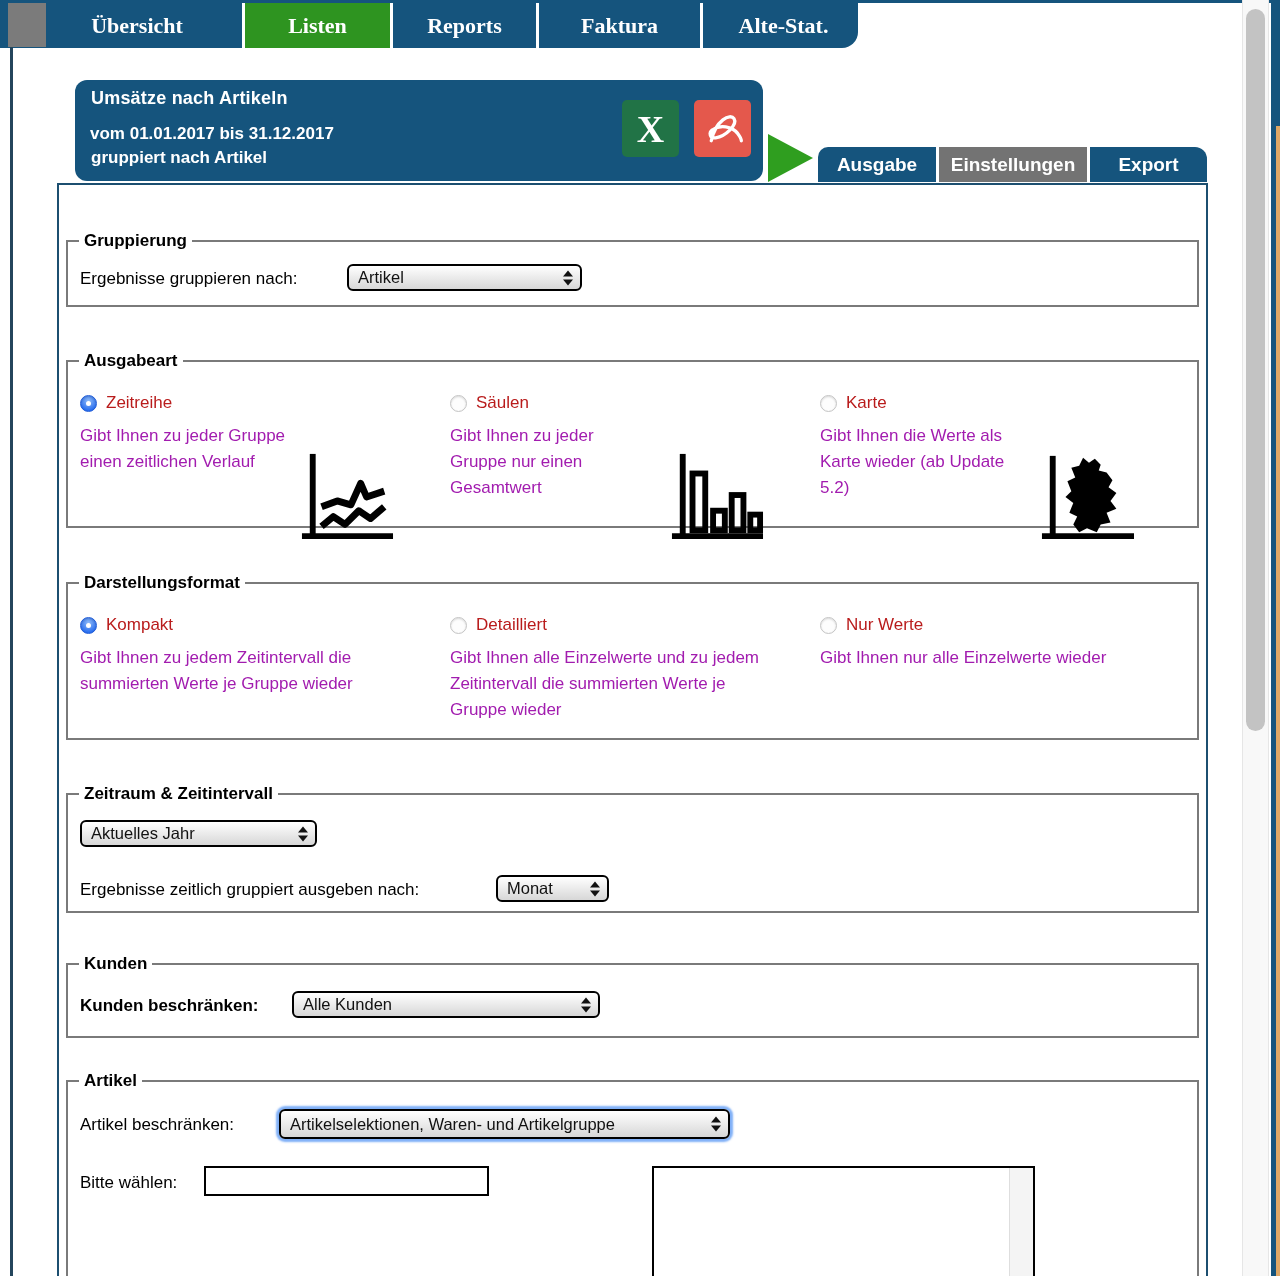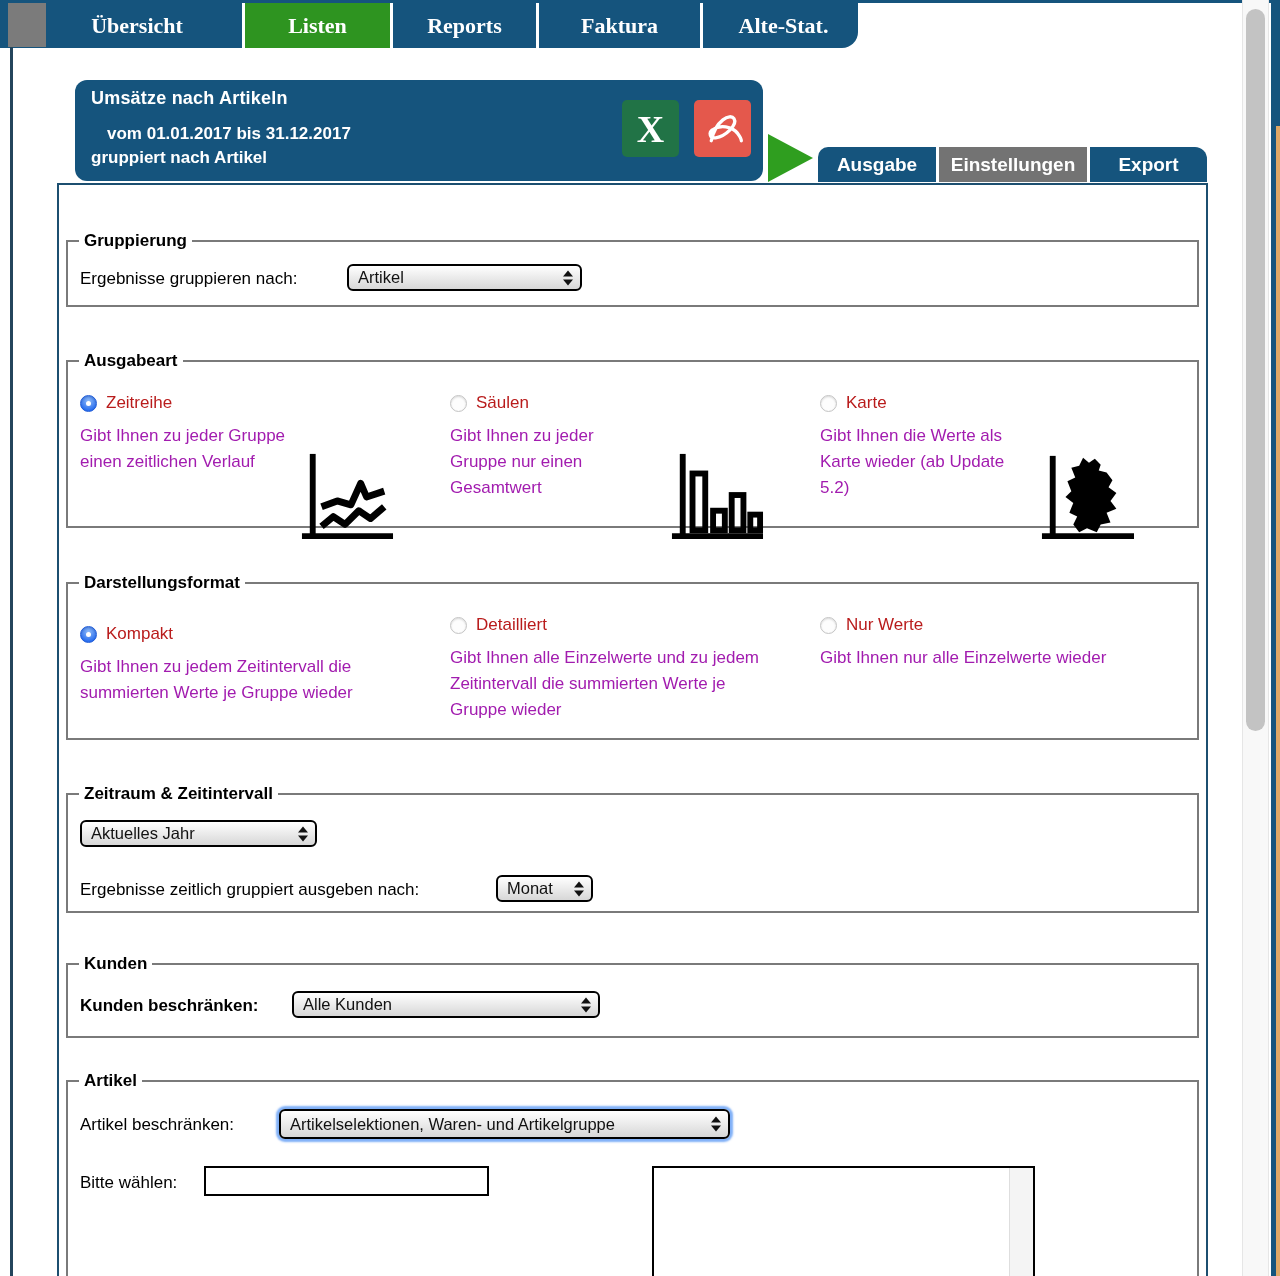--- a/index.html
+++ b/index.html
@@ -14,21 +14,21 @@
   .navtabs{position:absolute;left:57px;top:3px;height:45px;display:flex;}
   .navtab{height:45px;line-height:45px;text-align:center;color:#fff;cursor:default;
           font-family:"Liberation Serif",serif;font-weight:bold;font-size:22px;box-sizing:border-box;}
   .navtab + .navtab{border-left:3px solid #fff;}
   .navtab.active{background:#2e9420;margin-left:25px;}
 
   
   .rheader{position:absolute;left:75px;top:80px;width:688px;height:101px;background:#15547d;
            border-radius:12px;color:#fff;}
   .rtitle{position:absolute;left:16px;top:8px;font-size:18px;font-weight:bold;letter-spacing:.2px;}
-  .rsub1{position:absolute;left:32px;top:44px;font-size:17px;font-weight:bold;}
+  .rsub1{position:absolute;left:15px;top:44px;font-size:17px;font-weight:bold;}
   .rsub2{position:absolute;left:16px;top:68px;font-size:17px;font-weight:bold;}
   .xlicon{position:absolute;left:547px;top:20px;width:57px;height:57px;background:#217346;
           border-radius:5px;color:#fff;display:flex;align-items:center;justify-content:center;
           font-family:"Liberation Serif",serif;font-weight:bold;font-size:38px;cursor:pointer;}
   .pdficon{position:absolute;left:619px;top:20px;width:57px;height:57px;background:#e4584c;
            border-radius:5px;display:flex;align-items:center;justify-content:center;cursor:pointer;}
   .play{position:absolute;left:768px;top:134px;width:0;height:0;cursor:pointer;
         border-left:45px solid #2f9e1f;border-top:24px solid transparent;border-bottom:24px solid transparent;}
 
   
@@ -185,21 +185,21 @@
             <path d="M4 88 H98" stroke="#000" stroke-width="6"></path>
             <path d="M46 8 L52 13 L58 9 L64 15 L62 21 L70 23 L76 31 L72 38 L80 44 L74 52 L80 60 L70 64 L74 74 L64 76 L60 84 L50 80 L42 84 L36 76 L40 68 L32 64 L36 54 L28 48 L34 42 L30 32 L38 28 L34 18 L42 16 Z" fill="#000"></path>
           </svg>
         </div>
       </div>
     </div>
 
     <div class="fs" style="top:397px;height:158px;">
       <span class="legend">Darstellungsformat</span>
 
-      <div class="col" style="left:12px;width:360px;margin-top:9px;">
+      <div class="col" style="left:12px;width:360px;">
         <div class="radio-row">
           <span class="radio on"></span>
           <span>Kompakt</span>
         </div>
         <div class="desc" style="width:345px;">Gibt Ihnen zu jedem Zeitintervall die summierten Werte je Gruppe wieder</div>
       </div>
 
       <div class="col" style="left:382px;width:360px;">
         <div class="radio-row">
           <span class="radio"></span>
@@ -220,21 +220,21 @@
     <div class="fs" style="top:608px;height:120px;">
       <span class="legend">Zeitraum &amp; Zeitintervall</span>
       <span class="mselect" style="left:12px;top:25px;width:237px;">
         <span>Aktuelles Jahr</span>
         <span class="ms-arrows">
             <span class="ar-up"></span>
             <span class="ar-dn"></span>
           </span>
       </span>
       <span class="lbl" style="left:12px;top:85px;">Ergebnisse zeitlich gruppiert ausgeben nach:</span>
-      <span class="mselect" style="left:428px;top:80px;width:97px;">
+      <span class="mselect" style="left:428px;top:80px;width:113px;">
         <span>Monat</span>
         <span class="ms-arrows">
             <span class="ar-up"></span>
             <span class="ar-dn"></span>
           </span>
       </span>
     </div>
 
     <div class="fs" style="top:778px;height:75px;">
       <span class="legend">Kunden</span>

